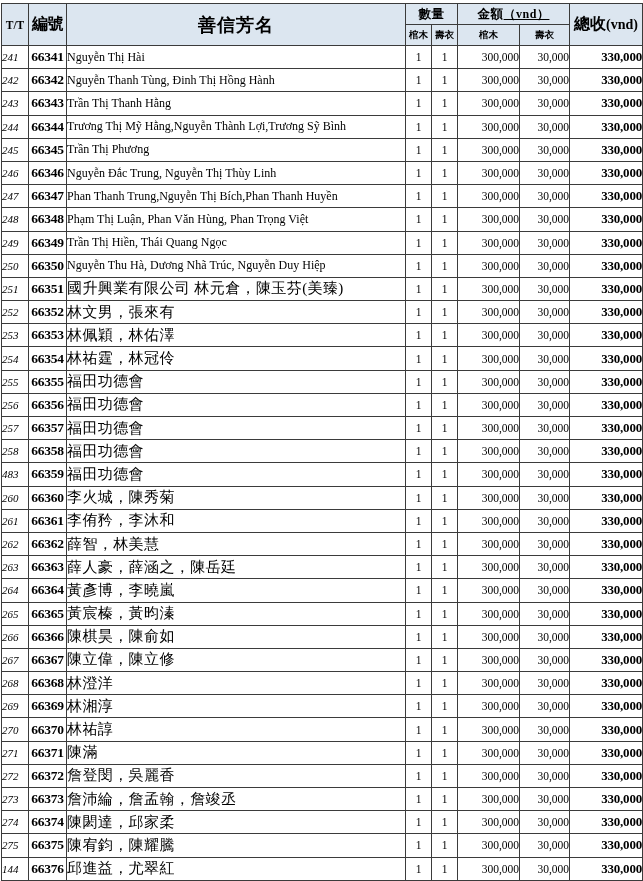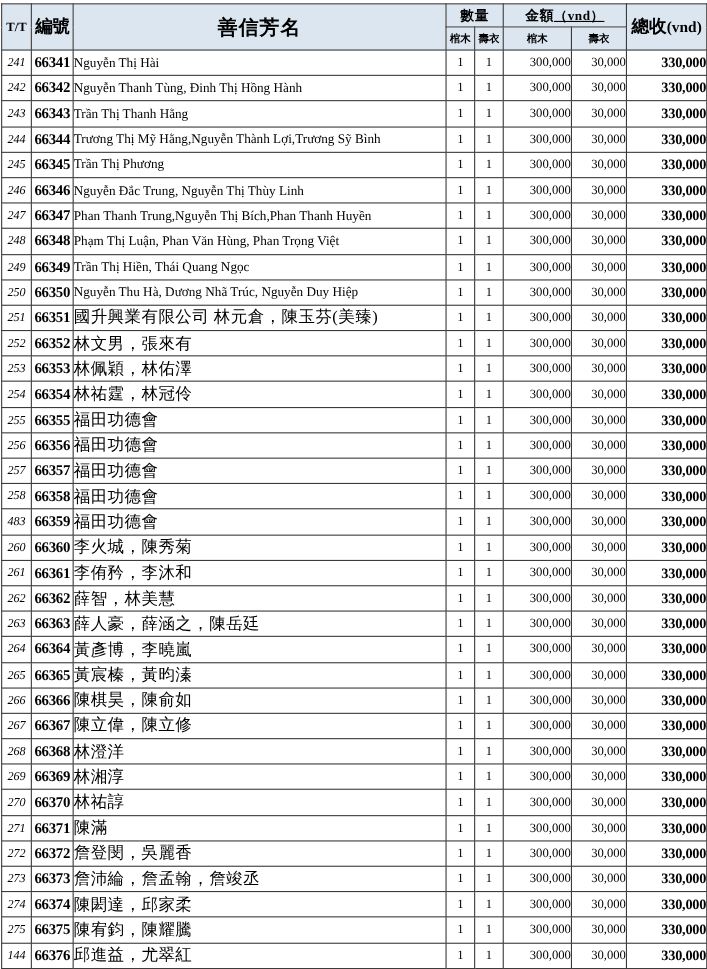--- a/index.html
+++ b/index.html
@@ -42,21 +42,21 @@
   th.h-sub     { font-size: 9.5px; height: 20px; letter-spacing: 0px; }
   th.h-total   { font-size: 16px; letter-spacing: 0px; }
   th.h-total .unit { font-size: 14px; margin-top: 32px; }
   th.h-group .unit { font-size: 12px; font-weight: bold; text-decoration: underline; }
 
   
   tbody tr { height: 23.2px; }
   td.c-tt {
     font-size: 11px;
     font-style: italic;
-    text-align: center;
+    text-align: left;
     padding-right: 3px;
     color: #000;
   }
   td.c-code {
     font-size: 13.5px;
     font-weight: bold;
     text-align: center;
     letter-spacing: -0.3px;
   }
   td.c-name {

